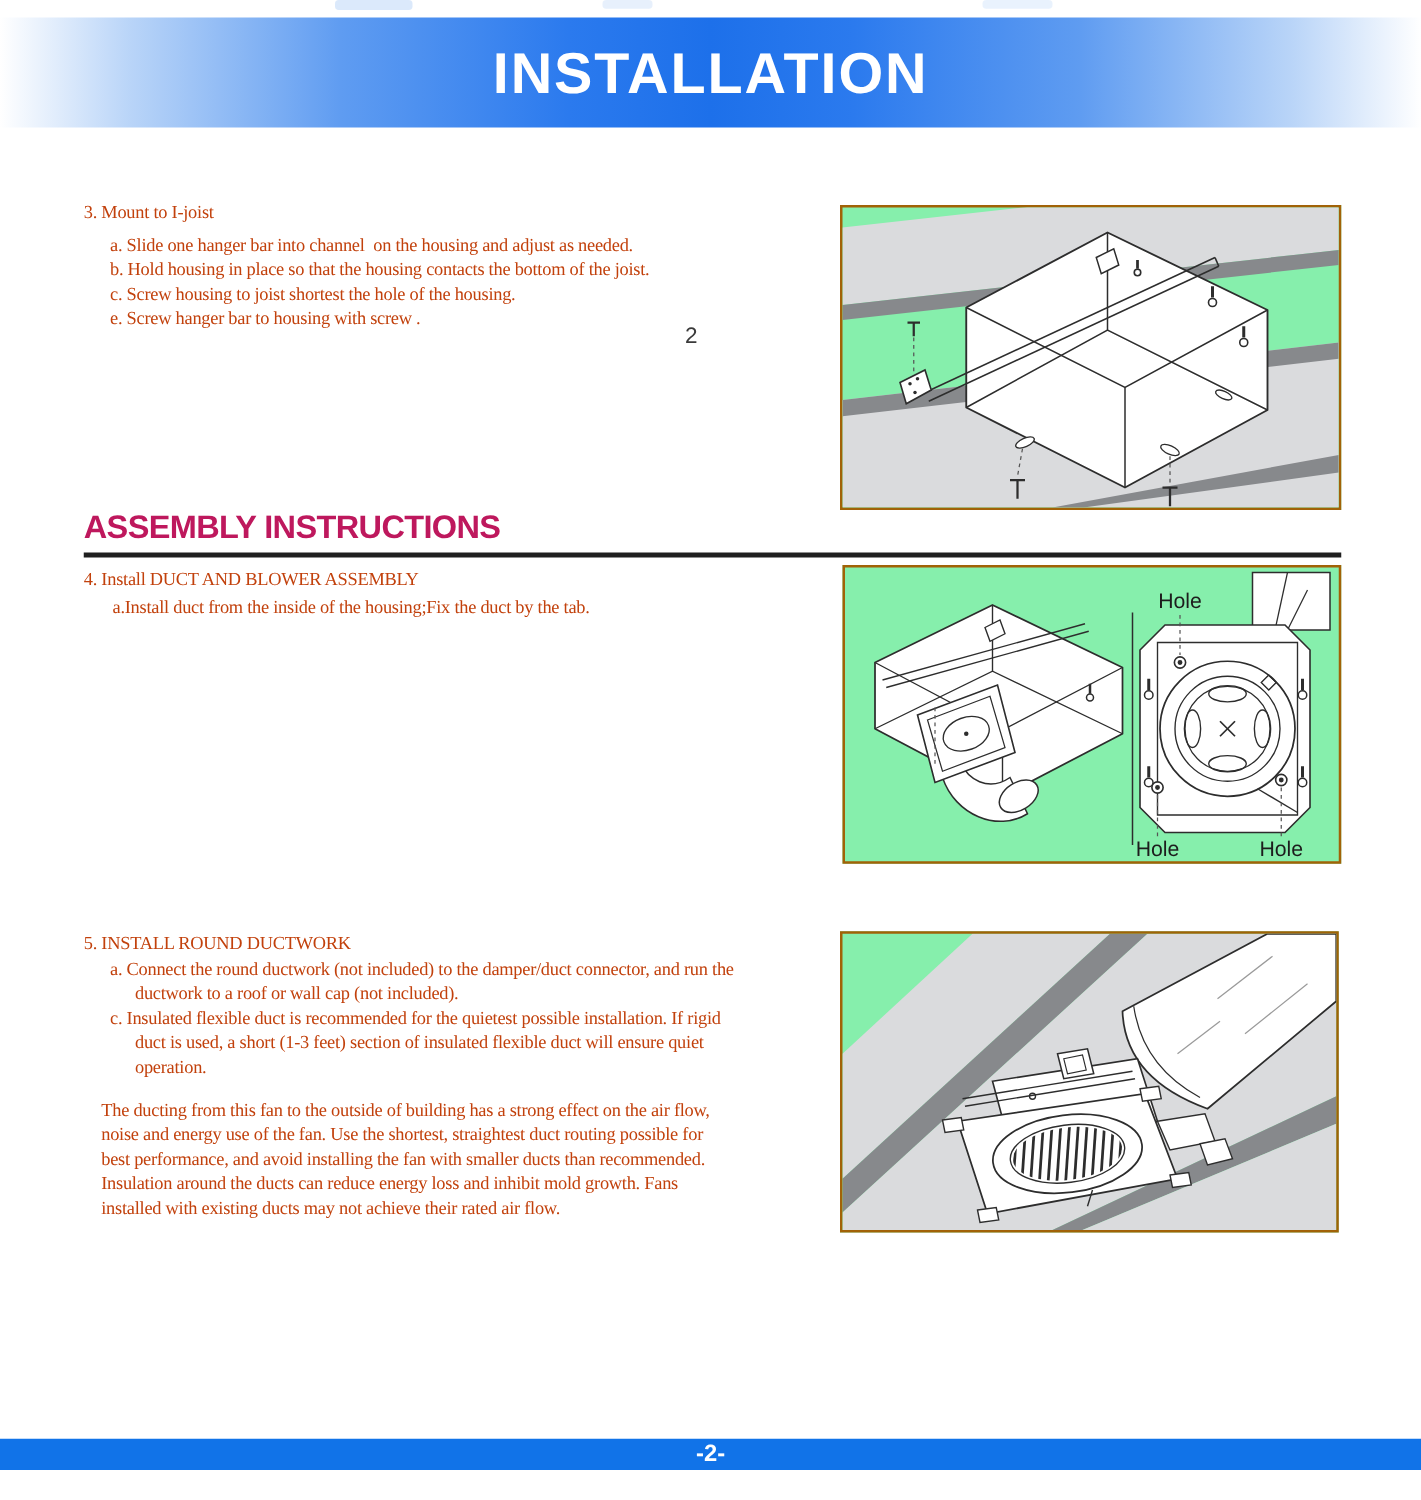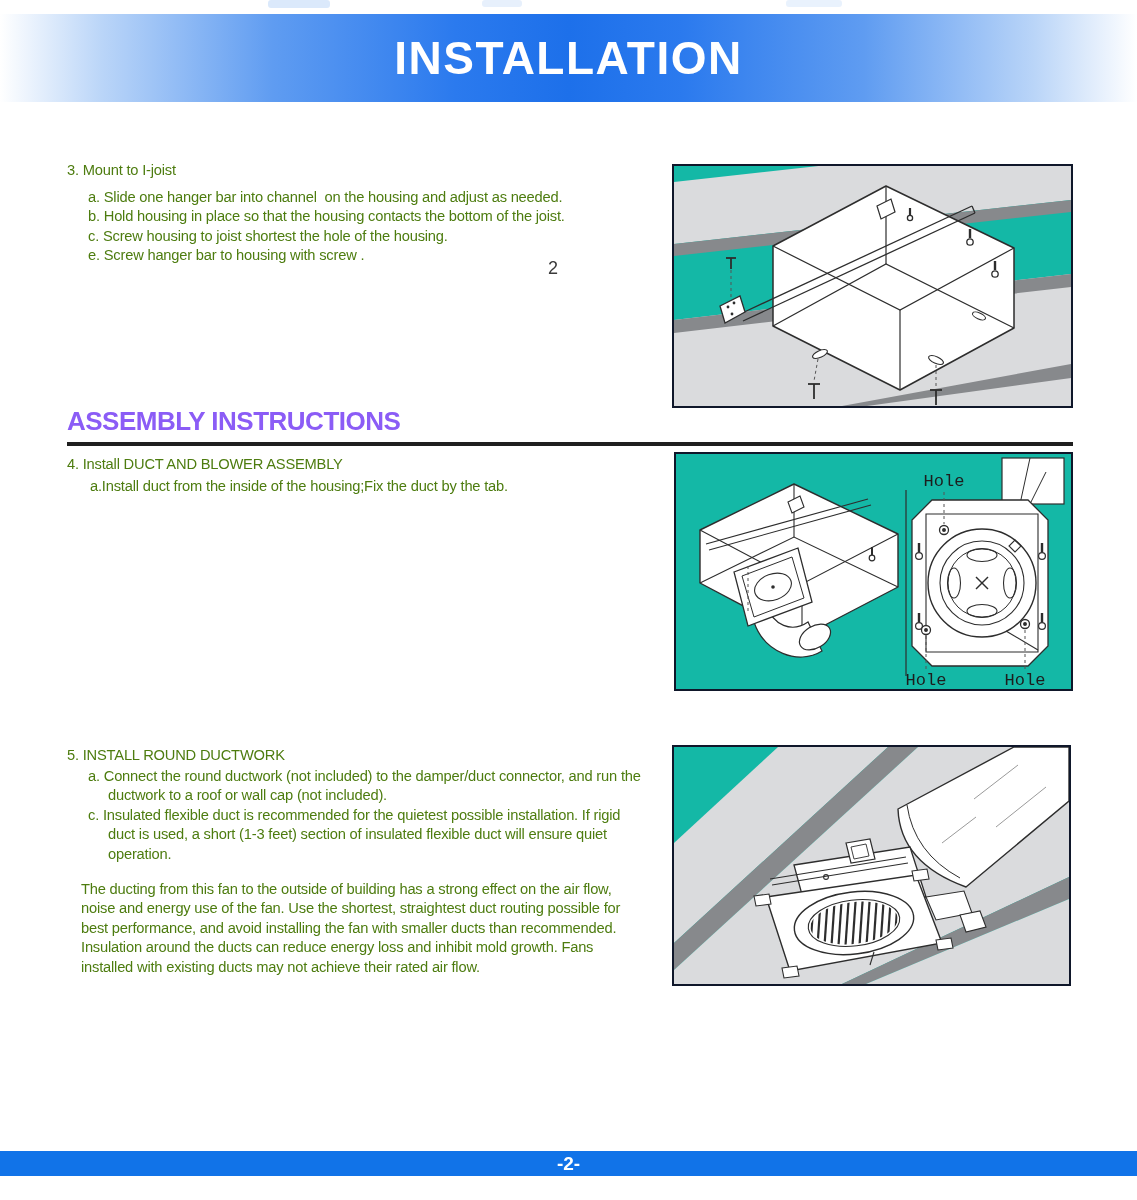--- a/index.html
+++ b/index.html
@@ -9,38 +9,38 @@
   }
   .artifact{position:absolute;border-radius:3px;}
   
   .banner{
     position:absolute;top:14px;left:0;width:1137px;height:88px;
     background:linear-gradient(90deg,#ffffff 0%,#bad5f8 9%,#5f9cf1 24%,#2b7aee 40%,#1d70ea 50%,#2b7aee 60%,#5f9cf1 76%,#bad5f8 91%,#ffffff 100%);
     display:flex;align-items:center;justify-content:center;
   }
   .banner-title{color:#ffffff;font-size:46px;font-weight:bold;letter-spacing:1.5px;}
   
-  .sec{position:absolute;left:67px;font-size:14.7px;line-height:19.6px;letter-spacing:-0.2px;color:#4d7c0f;}
+  .sec{position:absolute;left:67px;font-size:14.7px;line-height:19.6px;letter-spacing:-0.2px;color:#c2410c;font-family:Liberation Serif, serif;}
   .sec-title{white-space:pre-wrap;}
   .plain-step{margin-left:21px;white-space:pre-wrap;}
   .hang{margin-left:21px;padding-left:20px;text-indent:-20px;white-space:pre-wrap;}
   #sec3{top:161px;width:620px;}
   #sec3 .sec-title{margin-bottom:7px;}
   #sec4{top:455px;width:620px;}
   #sec4 .sec-title{margin-bottom:2px;}
   #sec4 .plain-step{margin-left:23px;}
   #sec5{top:746px;width:614px;}
   #sec5 .sec-title{margin-bottom:1px;}
   .note{margin-top:15px;margin-left:14px;white-space:pre-wrap;}
   .figure-ref{position:absolute;left:548px;top:258px;font-size:18px;color:#3a3a3a;}
   
   .heading-wrap{position:absolute;left:67px;top:406px;width:1006px;border-bottom:4px solid #1f1f1f;padding-bottom:5px;}
-  .heading{font-size:26px;font-weight:bold;letter-spacing:-0.5px;color:#8b5cf6;white-space:pre;}
-  
-  .diagram{position:absolute;border:2px solid #0f172a;background:#14b8a6;box-sizing:border-box;font-family:Liberation Mono, monospace;}
+  .heading{font-size:26px;font-weight:bold;letter-spacing:-0.5px;color:#be185d;white-space:pre;}
+  
+  .diagram{position:absolute;border:2px solid #a16207;background:#86efac;box-sizing:border-box;}
   #diagram1{left:672px;top:164px;width:401px;height:244px;}
   #diagram2{left:674px;top:452px;width:399px;height:239px;}
   #diagram3{left:672px;top:745px;width:399px;height:241px;}
   .diagram svg{display:block;width:100%;height:100%;}
   
   .footer{
     position:absolute;left:0;top:1151px;width:1137px;height:25px;background:#1173e8;
     display:flex;align-items:center;justify-content:center;
   }
   .footer-page{color:#ffffff;font-size:19px;font-weight:bold;}

